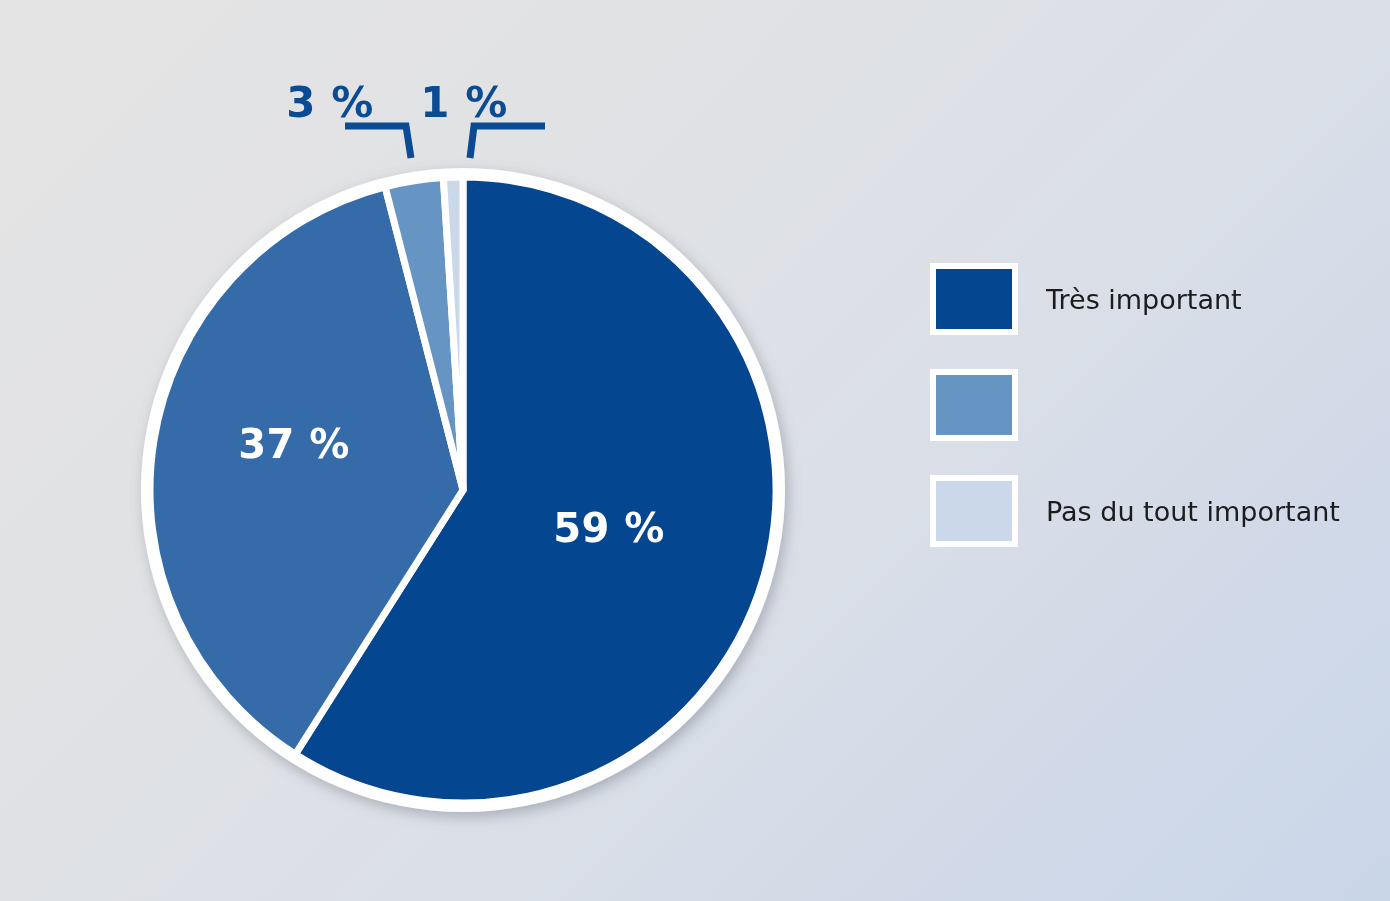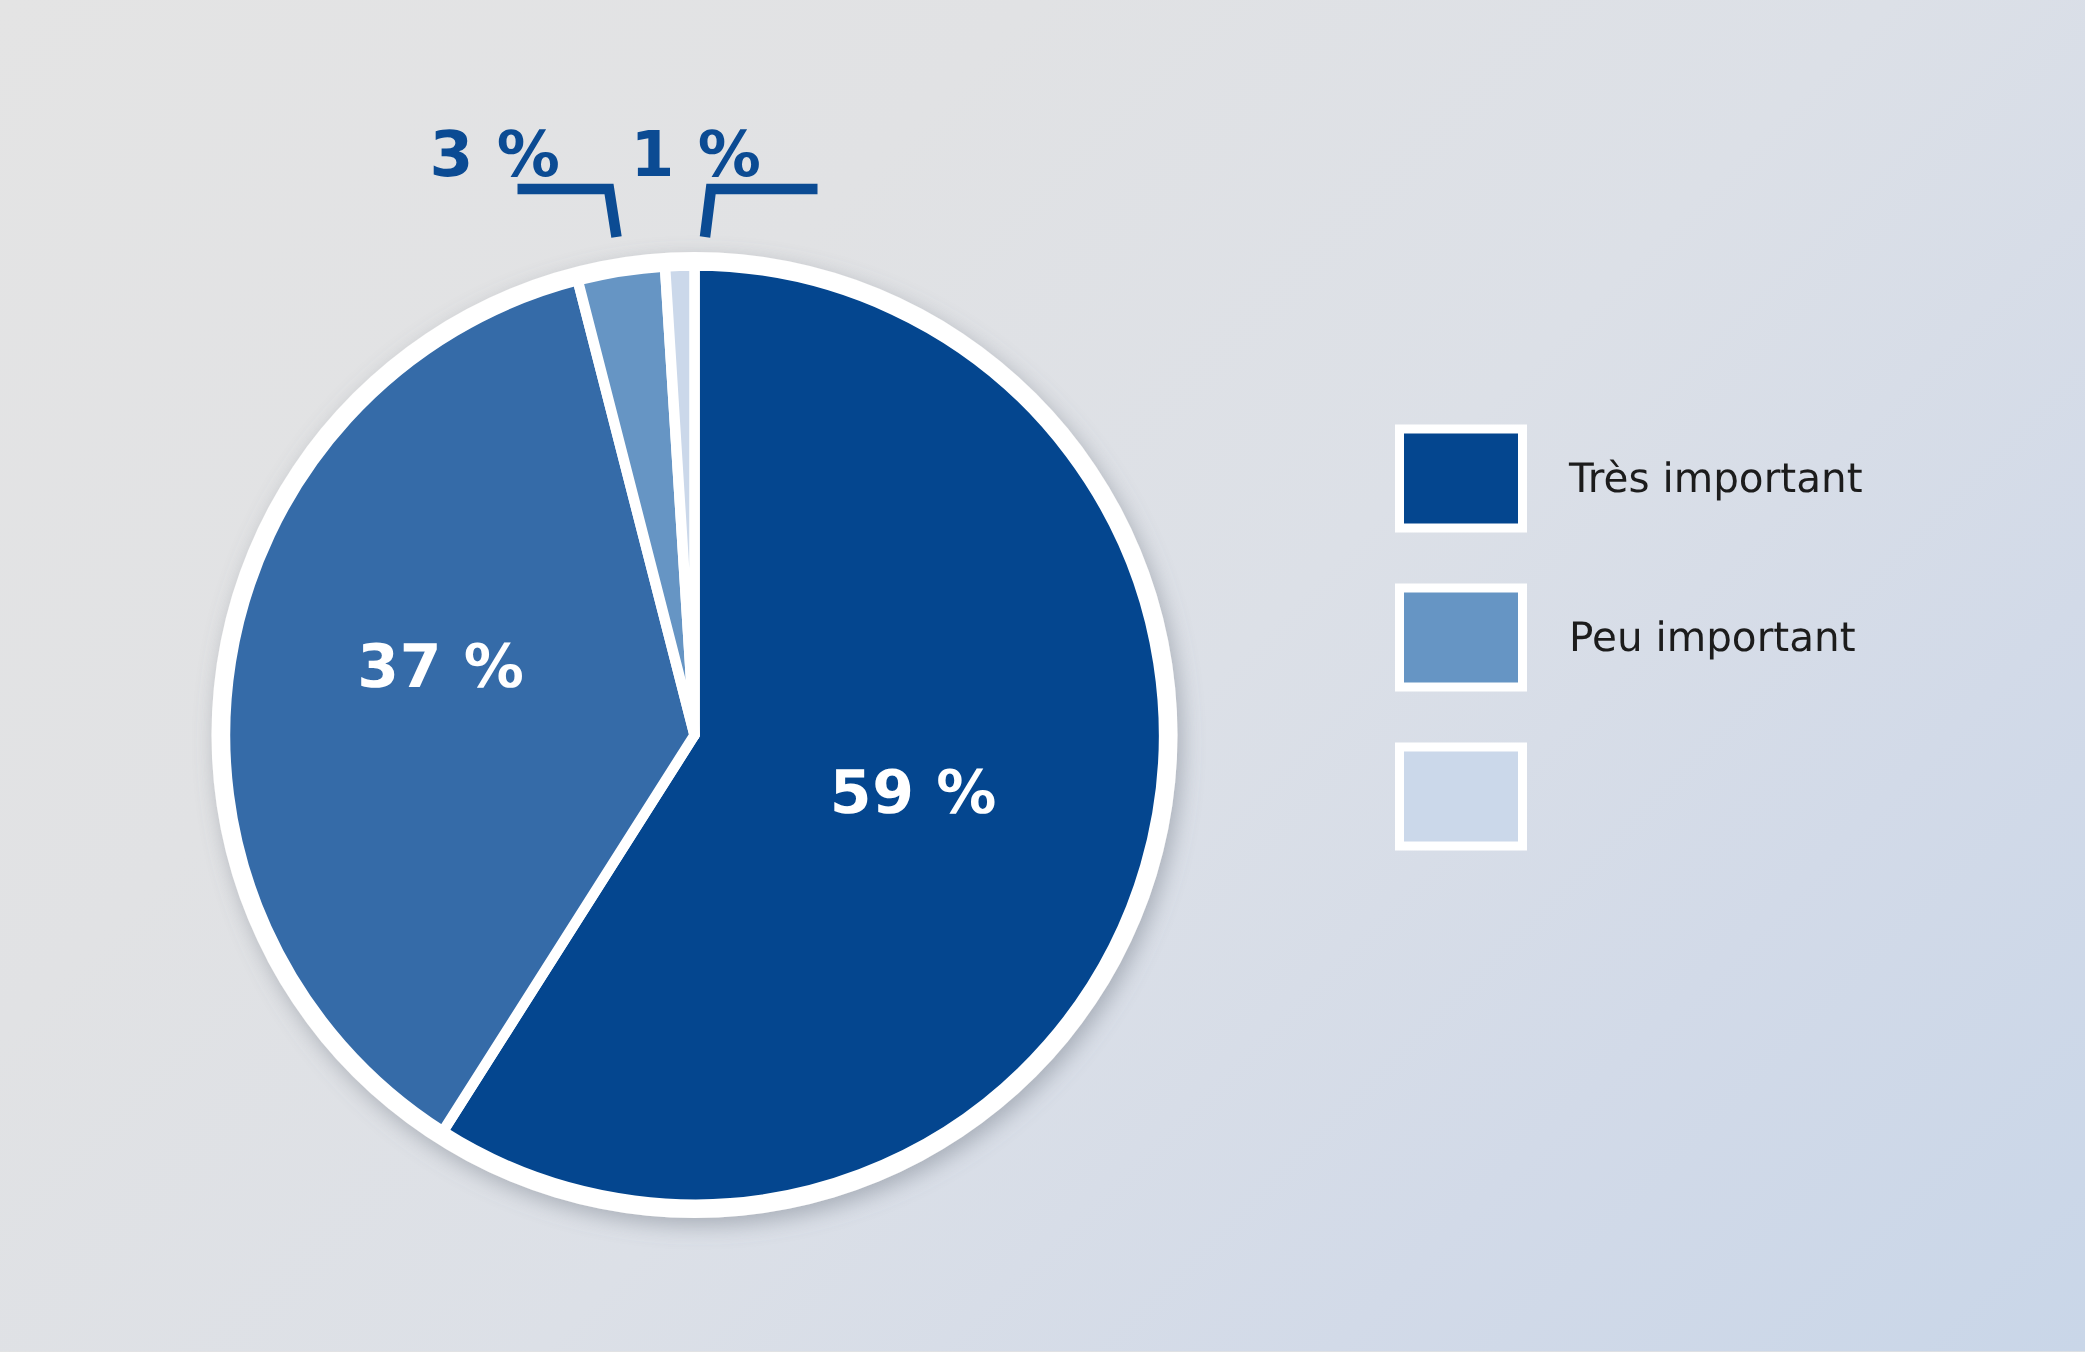--- a/index.html
+++ b/index.html
@@ -49,21 +49,21 @@
     stroke-width: 7;
     fill: none;
     stroke-linecap: butt;
     stroke-linejoin: miter;
   }
 
   
   #legend {
     position: absolute;
     left: 930px;
-    top: 266px;
+    top: 246px;
     width: 450px;
   }
   .legend-row {
     display: flex;
     align-items: center;
     height: 106px;
   }
   .legend-swatch-frame {
     width: 88px;
     height: 72px;
@@ -124,22 +124,22 @@
       <div class="legend-row">
         <div class="legend-swatch-frame">
           <div class="legend-swatch" style="background: rgb(4, 70, 143);"></div>
         </div>
         <div class="legend-text">Très important</div>
       </div>
       <div class="legend-row">
         <div class="legend-swatch-frame">
           <div class="legend-swatch" style="background: rgb(102, 149, 196);"></div>
         </div>
-        <div class="legend-text">Peu important</div>
       </div>
       <div class="legend-row">
         <div class="legend-swatch-frame">
           <div class="legend-swatch" style="background: rgb(203, 216, 234);"></div>
         </div>
+        <div class="legend-text">Pas du tout important</div>
       </div>
     </div>
 
 </div>
 
 </body></html>

